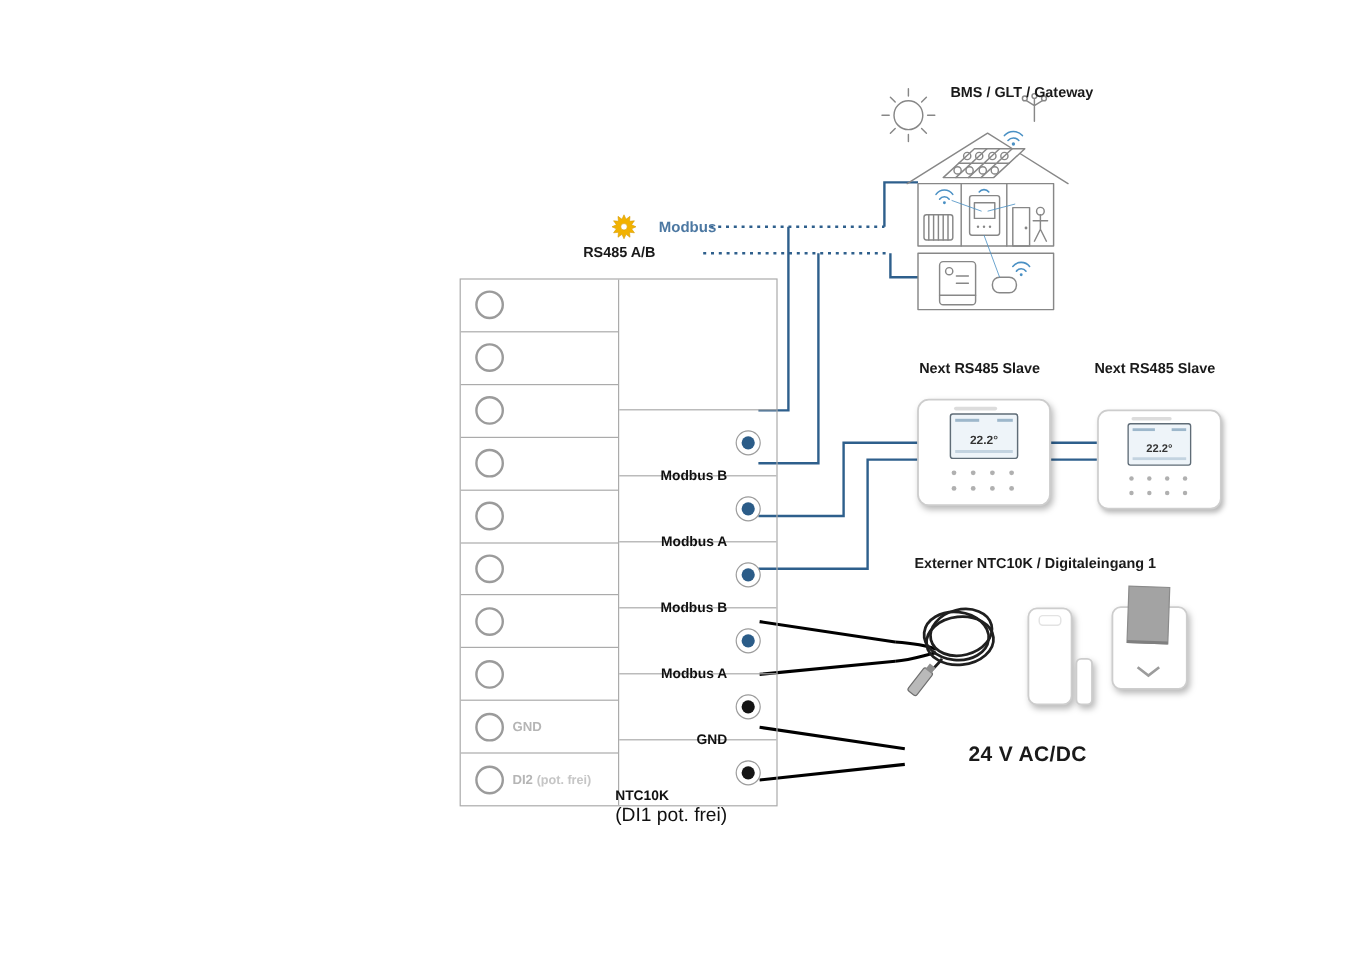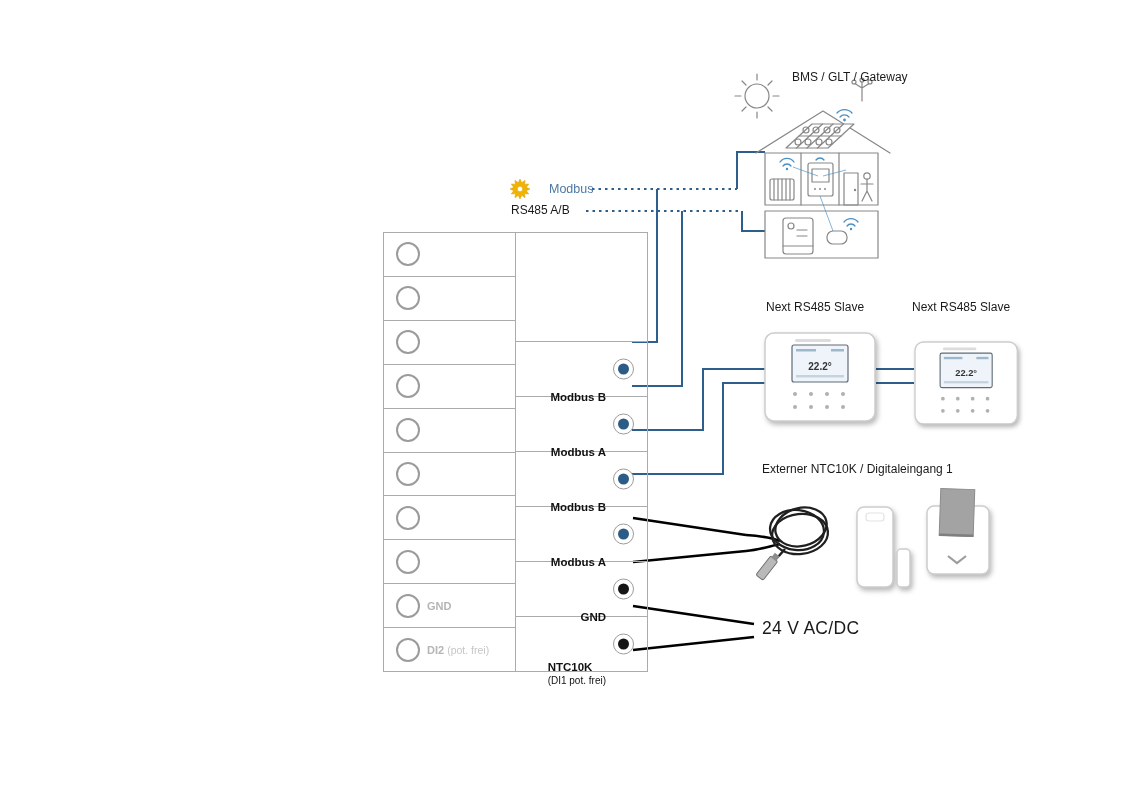--- a/index.html
+++ b/index.html
@@ -24,42 +24,42 @@
   .coil{stroke:#1f1f1f;stroke-width:2.3;fill:none;}
 
   
   #terminal-table{position:absolute;left:383px;top:232px;width:265px;height:440px;border:1px solid #ababab;box-sizing:border-box;display:flex;}
   .col-left{width:132px;border-right:1px solid #ababab;box-sizing:border-box;display:flex;flex-direction:column;}
   .col-right{flex:1;display:flex;flex-direction:column;}
   .t-row{flex:1 1 0;border-bottom:1px solid #ababab;display:flex;align-items:center;padding-left:12px;gap:7px;box-sizing:border-box;}
   .col-left .t-row:last-child{border-bottom:none;}
   .t-circle{width:20px;height:20px;border-radius:50%;border:2px solid #9b9b9b;background:#fff;flex:none;}
   .t-left-label{color:#b5b5b5;font-size:11px;font-weight:bold;white-space:nowrap;}
-  .t-left-label .sub{font-weight:normal;color:#c6c6c6;font-size:10.5px;}
+  .t-left-label .sub{font-weight:bold;color:#c6c6c6;font-size:10.5px;}
   .r-spacer{flex:2 1 0;border-bottom:1px solid #ababab;}
   .r-row{flex:1 1 0;border-bottom:1px solid #ababab;position:relative;box-sizing:border-box;}
   .col-right .r-row:last-child{border-bottom:none;}
   .r-text{position:absolute;right:41px;top:50%;transform:translateY(-50%);text-align:left;margin-top:29px;}
   .r-main{font-size:11.5px;font-weight:bold;color:#111;line-height:1.2;white-space:nowrap;}
-  .r-sub{font-size:10px;color:#111;line-height:1.1;white-space:nowrap;}
+  .r-sub{font-size:16px;color:#111;line-height:1.1;white-space:nowrap;}
   .r-sub:empty{display:none;}
   .term-dot{position:absolute;left:97px;top:50%;transform:translateY(-50%);width:19px;height:19px;border-radius:50%;border:1px solid #9c9c9c;background:#fff;display:flex;align-items:center;justify-content:center;}
   .term-dot::after{content:"";width:11px;height:11px;border-radius:50%;background:currentColor;}
   .dot-blue{color:var(--terminal-blue,#2b5c88);}
   .dot-black{color:#151515;}
 
   
-  .lbl{position:absolute;font-weight:normal;font-size:12px;color:#1a1a1a;white-space:nowrap;}
+  .lbl{position:absolute;font-weight:bold;font-size:12px;color:#1a1a1a;white-space:nowrap;}
   #bms-label{left:792px;top:70px;}
   #modbus-text{left:533px;top:182px;color:#4c78a2;font-size:12.5px;margin-left:16px;}
-  #rs485-label{left:511px;top:203px;}
+  #rs485-label{left:486px;top:203px;}
   #slave1-label{left:766px;top:300px;}
   #slave2-label{left:912px;top:300px;}
   #ext-label{left:762px;top:462px;}
-  #power-label{left:762px;top:618px;font-size:17.5px;letter-spacing:.3px;}
+  #power-label{left:807px;top:618px;font-size:17.5px;letter-spacing:.3px;}
 </style>
 </head>
 <body>
 
 <div id="stage">
 
   <svg id="art" width="1132" height="800" viewBox="0 0 1132 800">
     <defs>
       <g id="tstat">
         <rect class="devbody shadow" x="0" y="0" width="110" height="88" rx="9"></rect>

